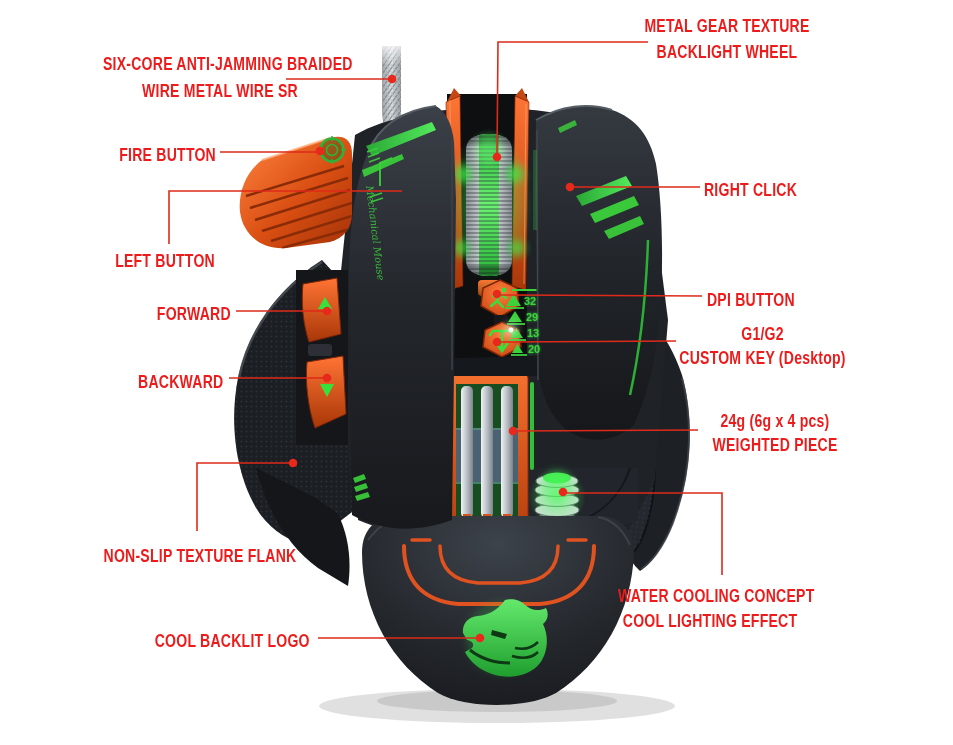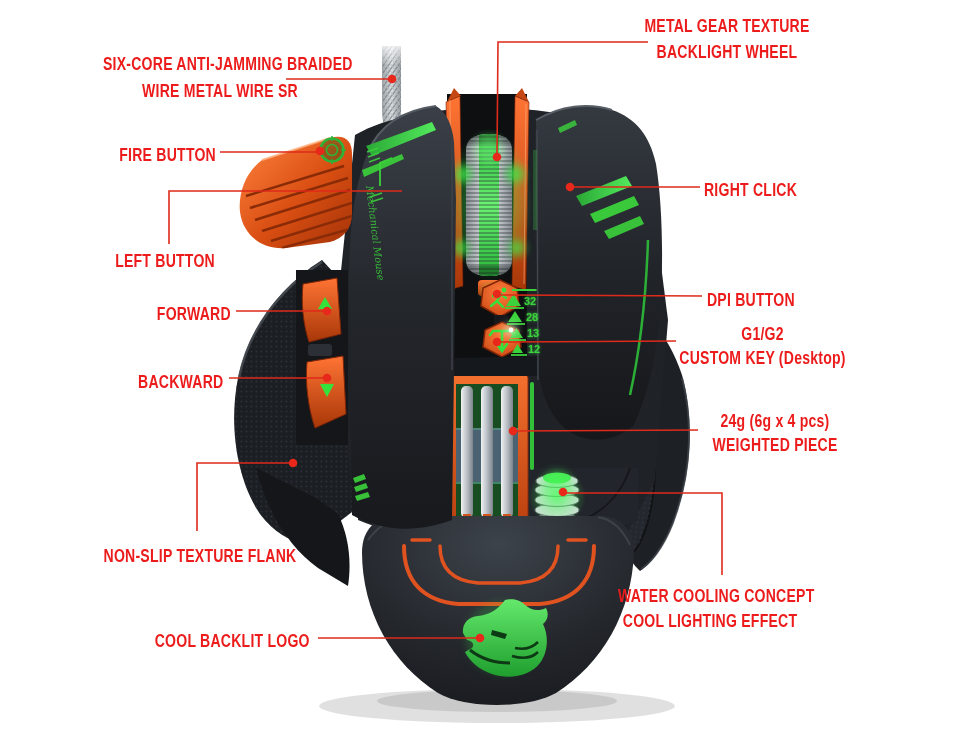--- a/index.html
+++ b/index.html
@@ -378,23 +378,23 @@
       <circle cx="497" cy="294" r="4.3"></circle>
         <circle cx="497" cy="342" r="4.3"></circle>
       <circle cx="513" cy="431" r="4.3"></circle>
         <circle cx="563" cy="492" r="4.3"></circle>
       <circle cx="293" cy="463" r="4.3"></circle>
         <circle cx="480" cy="638" r="4.3"></circle>
     </g>
   </svg>
 
   <span class="dpiNum" style="left:524px; top:295px;">32</span>
-  <span class="dpiNum" style="left:526px; top:311px;">28</span>
+  <span class="dpiNum" style="left:526px; top:311px;">29</span>
   <span class="dpiNum" style="left:527px; top:327px;">13</span>
-  <span class="dpiNum" style="left:528px; top:343px;">12</span>
+  <span class="dpiNum" style="left:528px; top:343px;">20</span>
 
   <div class="lbl center" style="left:70px; top:51px; width:300px; line-height:27px;">
     <span class="l2">SIX-CORE ANTI-JAMMING BRAIDED</span>
     <span class="l2">WIRE METAL WIRE SR</span>
   </div>
 
   <div class="lbl center" style="left:602px; top:13px; width:250px;">
     <span class="l2">METAL GEAR TEXTURE</span>
     <span class="l2">BACKLIGHT WHEEL</span>
   </div>

